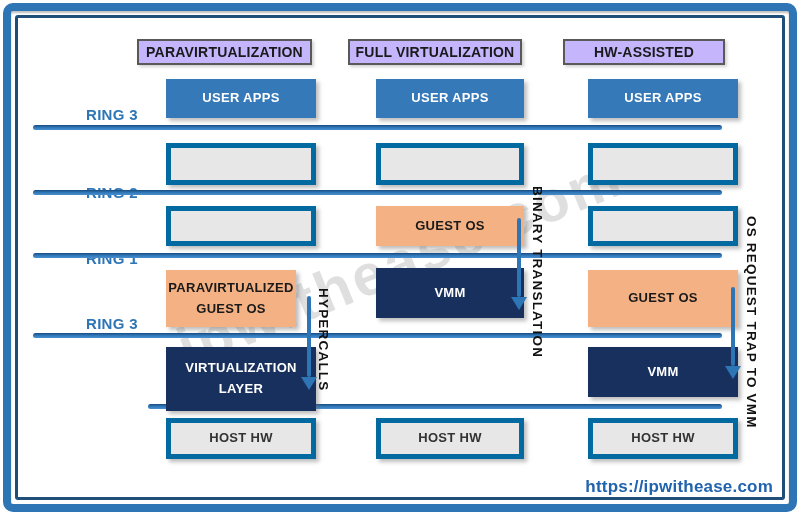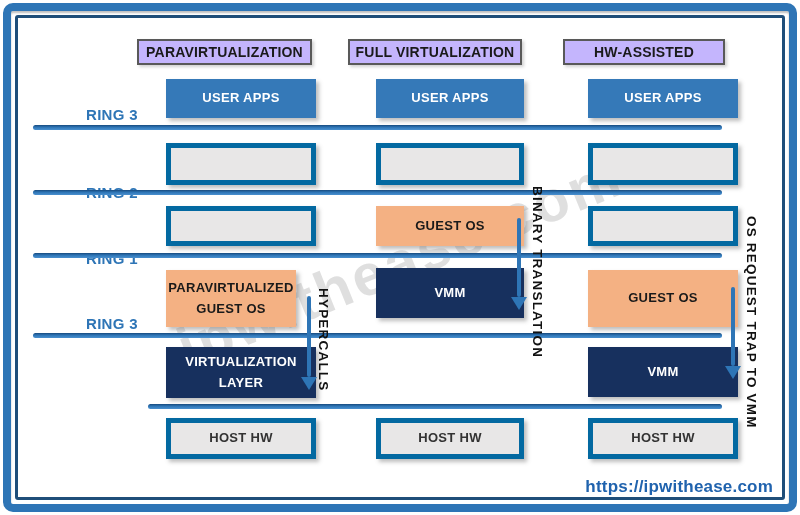--- a/index.html
+++ b/index.html
@@ -98,21 +98,21 @@
   <div class="ring-line" style="top:125px;"></div>
   <div class="ring-line" style="top:190px;"></div>
   <div class="ring-line" style="top:253px;"></div>
   <div class="ring-line" style="top:333px;"></div>
   <div class="hw-line" style="top:404px;"></div>
 
   <div class="cell blue" style="left:150px;top:79px;width:150px;height:39px;">USER APPS</div>
   <div class="cell gray" style="left:150px;top:143px;width:150px;height:42px;"></div>
   <div class="cell gray" style="left:150px;top:206px;width:150px;height:40px;"></div>
   <div class="cell orange" style="left:150px;top:270px;width:130px;height:57px;">PARAVIRTUALIZED GUEST OS</div>
-  <div class="cell navy" style="left:150px;top:347px;width:150px;height:51px;">VIRTUALIZATION LAYER</div>
+  <div class="cell navy" style="left:150px;top:347px;width:150px;height:64px;">VIRTUALIZATION LAYER</div>
   <div class="cell gray" style="left:150px;top:418px;width:150px;height:41px;">HOST HW</div>
 
   <div class="cell blue" style="left:360px;top:79px;width:148px;height:39px;">USER APPS</div>
   <div class="cell gray" style="left:360px;top:143px;width:148px;height:42px;"></div>
   <div class="cell orange" style="left:360px;top:206px;width:148px;height:40px;">GUEST OS</div>
   <div class="cell navy" style="left:360px;top:268px;width:148px;height:50px;">VMM</div>
   <div class="cell gray" style="left:360px;top:418px;width:148px;height:41px;">HOST HW</div>
 
   <div class="cell blue" style="left:572px;top:79px;width:150px;height:39px;">USER APPS</div>
   <div class="cell gray" style="left:572px;top:143px;width:150px;height:42px;"></div>

